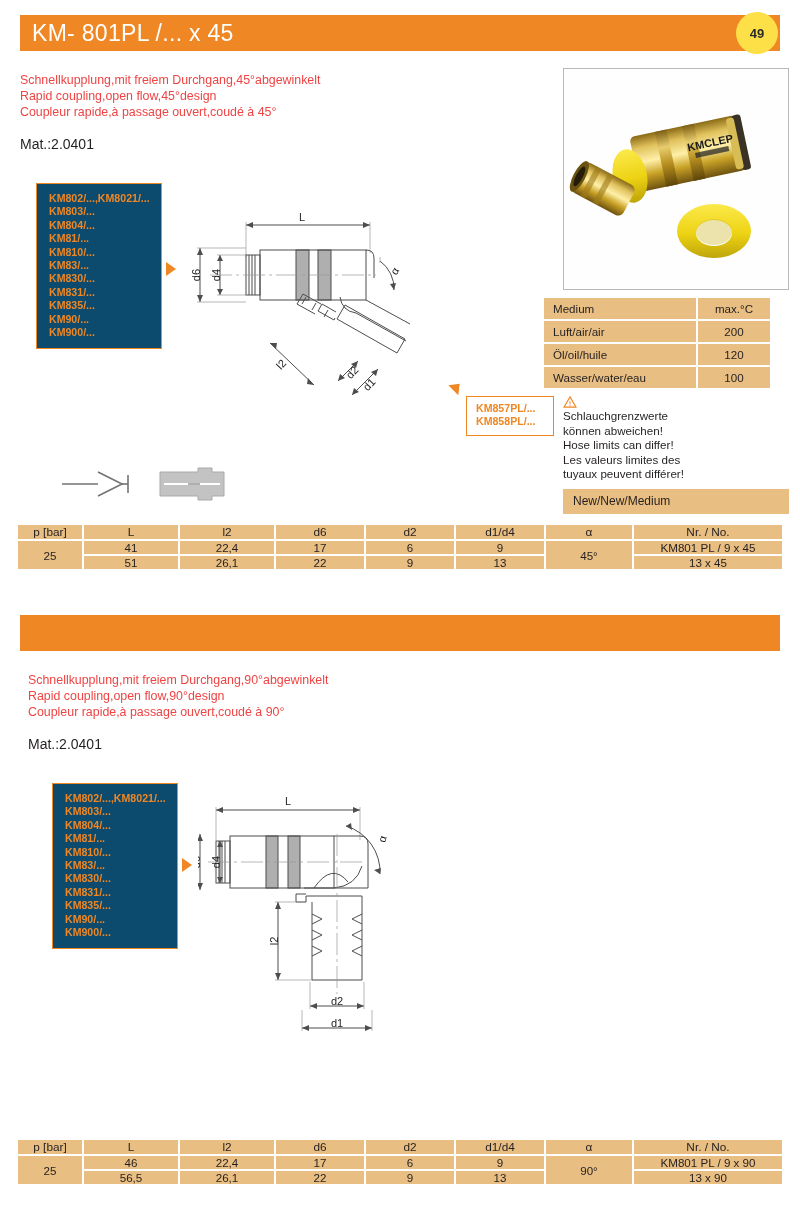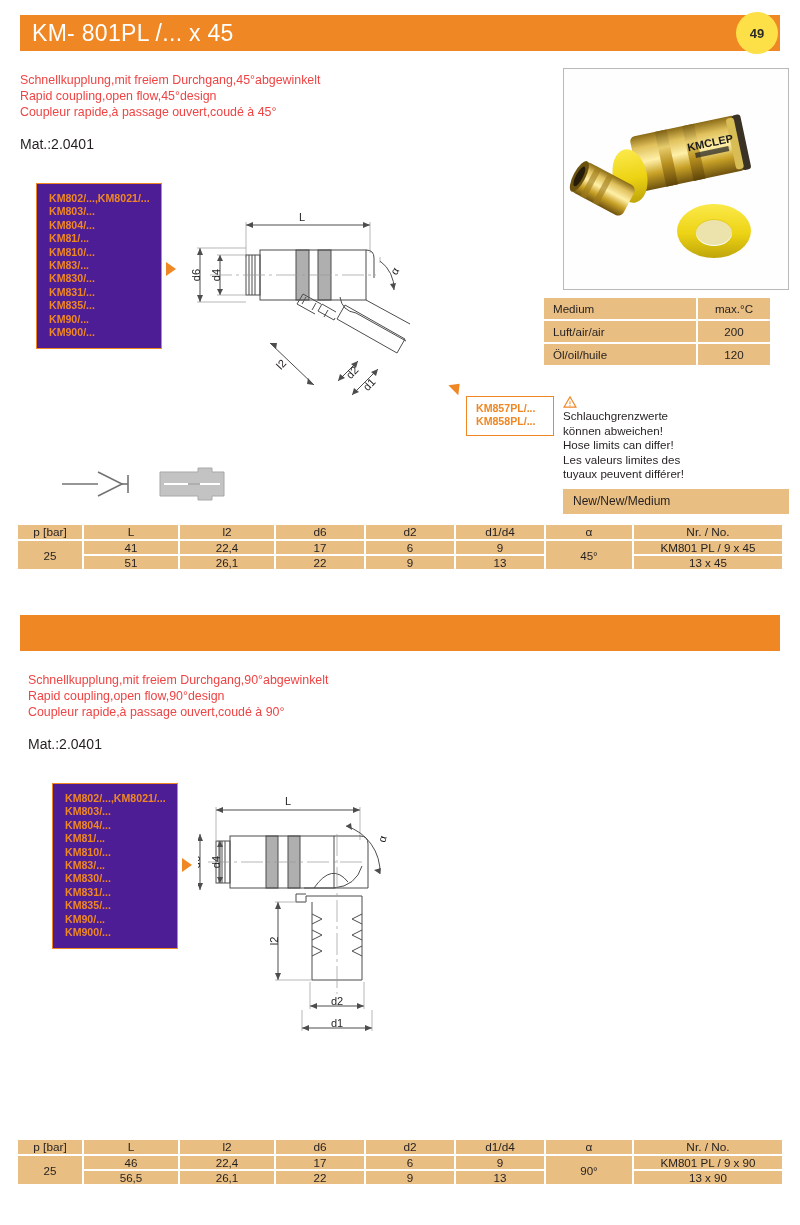--- a/index.html
+++ b/index.html
@@ -39,21 +39,21 @@
   
   .desc { position: absolute; left: 20px; }
   .desc-line { font-size: 12.4px; line-height: 16px; color: #ef4444; white-space: pre; }
   .mat { font-size: 14px; color: #231f20; }
 
   
   .reflist {
     position: absolute;
     border: 1.6px solid #ef8724;
     padding: 8px 0 9px 12px;
-    background: #4c1d95;
+    background: #0c4a6e;
   }
   .reflist div {
     font-size: 10.6px; line-height: 13.4px;
     color: #ef8724; font-weight: bold; white-space: pre;
   }
   .ref-arrow {
     position: absolute;
     width: 0; height: 0;
     border-left: 10px solid #ef8724;
     border-top: 7px solid transparent;
@@ -303,20 +303,24 @@
       <td class="val">max.°C</td>
     </tr>
     <tr>
       <td class="lbl">Luft/air/air</td>
       <td class="val">200</td>
     </tr>
     <tr>
       <td class="lbl">Öl/oil/huile</td>
       <td class="val">120</td>
     </tr>
+    <tr>
+      <td class="lbl">Wasser/water/eau</td>
+      <td class="val">100</td>
+    </tr>
   </tbody>
     </table>
 
   <div class="warn" style="left:563px; top:396px;">
     <svg class="warn-tri" viewBox="0 0 16 14">
       <path d="M8,1 L15,13 L1,13 Z" fill="none" stroke="#ef8724" stroke-width="1.3"></path>
       <line x1="8" y1="6" x2="8" y2="9.5" stroke="#ef8724" stroke-width="1.2"></line>
       <circle cx="8" cy="11.2" r=".7" fill="#ef8724"></circle>
     </svg>
     <p>Schlauchgrenzwerte</p>

